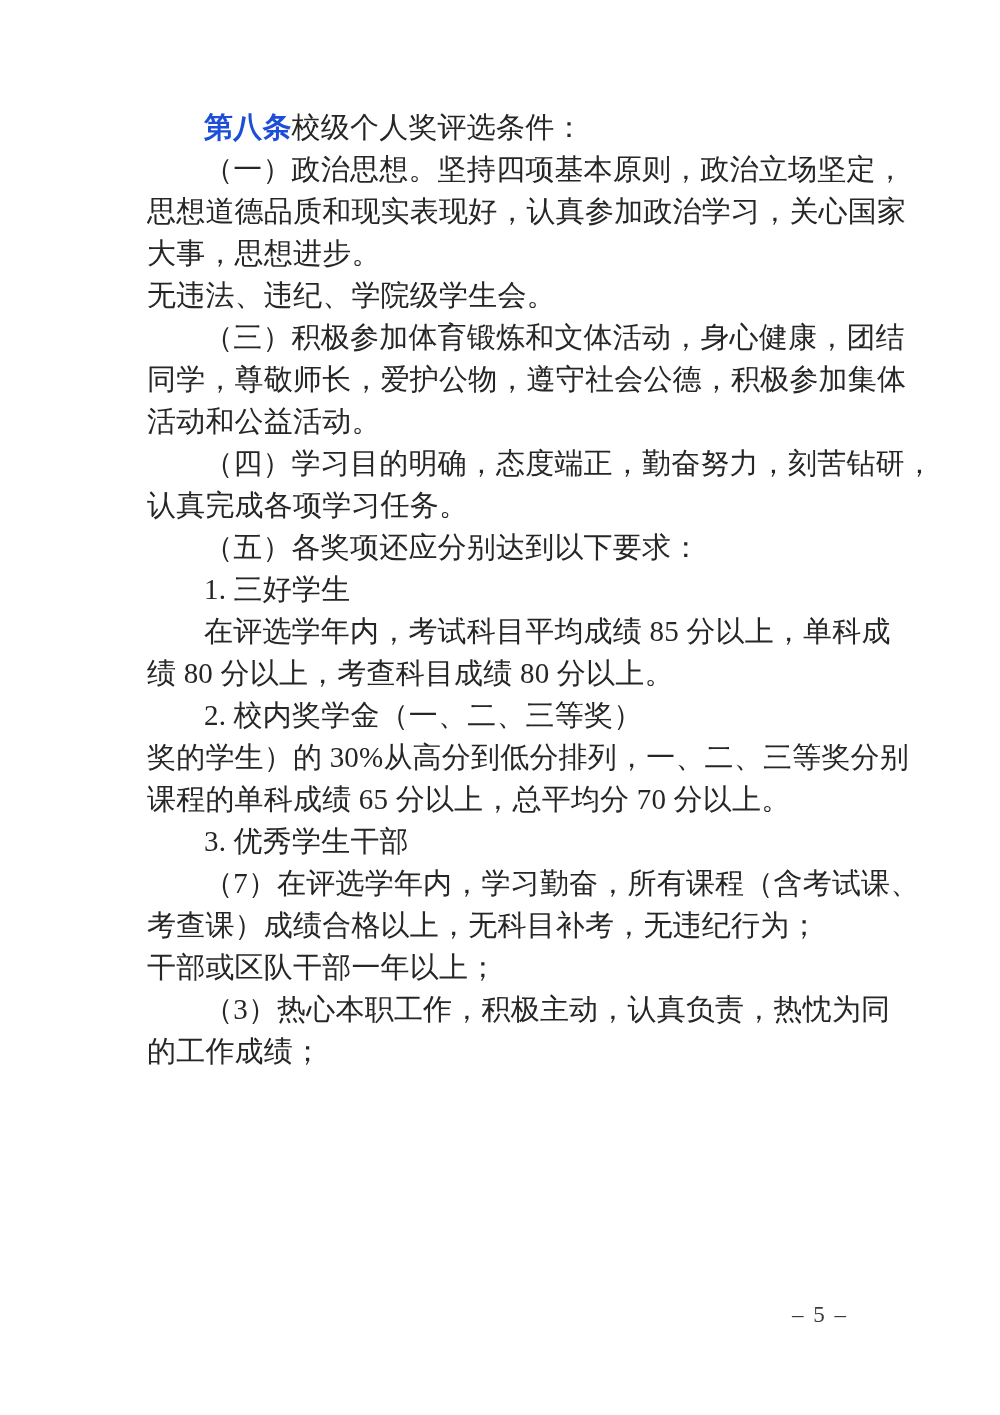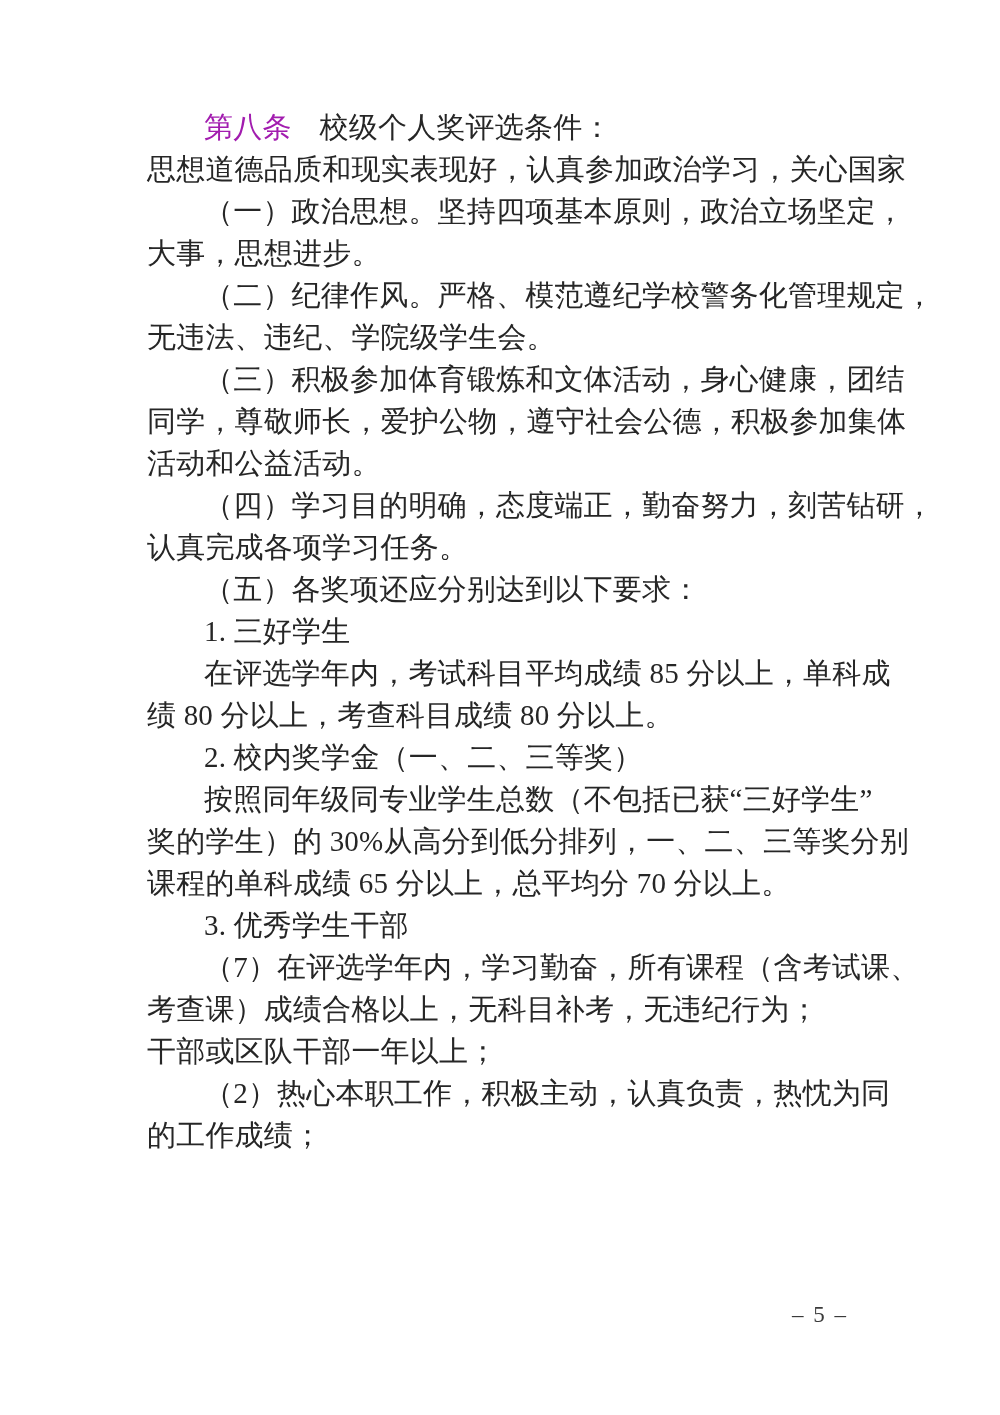--- a/index.html
+++ b/index.html
@@ -26,24 +26,23 @@
   }
   .line {
     height: 42px;
     white-space: nowrap;
     letter-spacing: 0.2px;
   }
   .indent {
     padding-left: 57px;
   }
   .article-term {
-    font-weight: normal;
+    font-weight: bold;
     font-family: "Liberation Sans", "DejaVu Sans", sans-serif;
-    margin-right: 28px;
-    color: #a21caf;
+    color: #1d4ed8;
   }
   .footer {
     position: absolute;
     top: 1300px;
     right: 152px;
     font-size: 23px;
     line-height: 30px;
     color: #3a3a3a;
     letter-spacing: 2px;
   }
@@ -51,41 +50,39 @@
 </head>
 <body>
 
 <div class="page">
   <div class="content">
 
     <div class="line indent">
       <span class="article-term">第八条</span><span>校级个人奖评选条件：</span>
     </div>
 
+    <div class="line indent">（一）政治思想。坚持四项基本原则，政治立场坚定，</div>
     <div class="line">思想道德品质和现实表现好，认真参加政治学习，关心国家</div>
-    <div class="line indent">（一）政治思想。坚持四项基本原则，政治立场坚定，</div>
     <div class="line">大事，思想进步。</div>
-    <div class="line indent">（二）纪律作风。严格、模范遵纪学校警务化管理规定，</div>
     <div class="line">无违法、违纪、学院级学生会。</div>
     <div class="line indent">（三）积极参加体育锻炼和文体活动，身心健康，团结</div>
     <div class="line">同学，尊敬师长，爱护公物，遵守社会公德，积极参加集体</div>
     <div class="line">活动和公益活动。</div>
     <div class="line indent">（四）学习目的明确，态度端正，勤奋努力，刻苦钻研，</div>
     <div class="line">认真完成各项学习任务。</div>
     <div class="line indent">（五）各奖项还应分别达到以下要求：</div>
     <div class="line indent">1. 三好学生</div>
     <div class="line indent">在评选学年内，考试科目平均成绩 85 分以上，单科成</div>
     <div class="line">绩 80 分以上，考查科目成绩 80 分以上。</div>
     <div class="line indent">2. 校内奖学金（一、二、三等奖）</div>
-    <div class="line indent">按照同年级同专业学生总数（不包括已获“三好学生”</div>
     <div class="line">奖的学生）的 30%从高分到低分排列，一、二、三等奖分别</div>
     <div class="line">课程的单科成绩 65 分以上，总平均分 70 分以上。</div>
     <div class="line indent">3. 优秀学生干部</div>
     <div class="line indent">（7）在评选学年内，学习勤奋，所有课程（含考试课、</div>
     <div class="line">考查课）成绩合格以上，无科目补考，无违纪行为；</div>
     <div class="line">干部或区队干部一年以上；</div>
-    <div class="line indent">（2）热心本职工作，积极主动，认真负责，热忱为同</div>
+    <div class="line indent">（3）热心本职工作，积极主动，认真负责，热忱为同</div>
     <div class="line">的工作成绩；</div>
 
   </div>
 
   <div class="footer">– 5 –</div>
 </div>
 
 </body></html>

